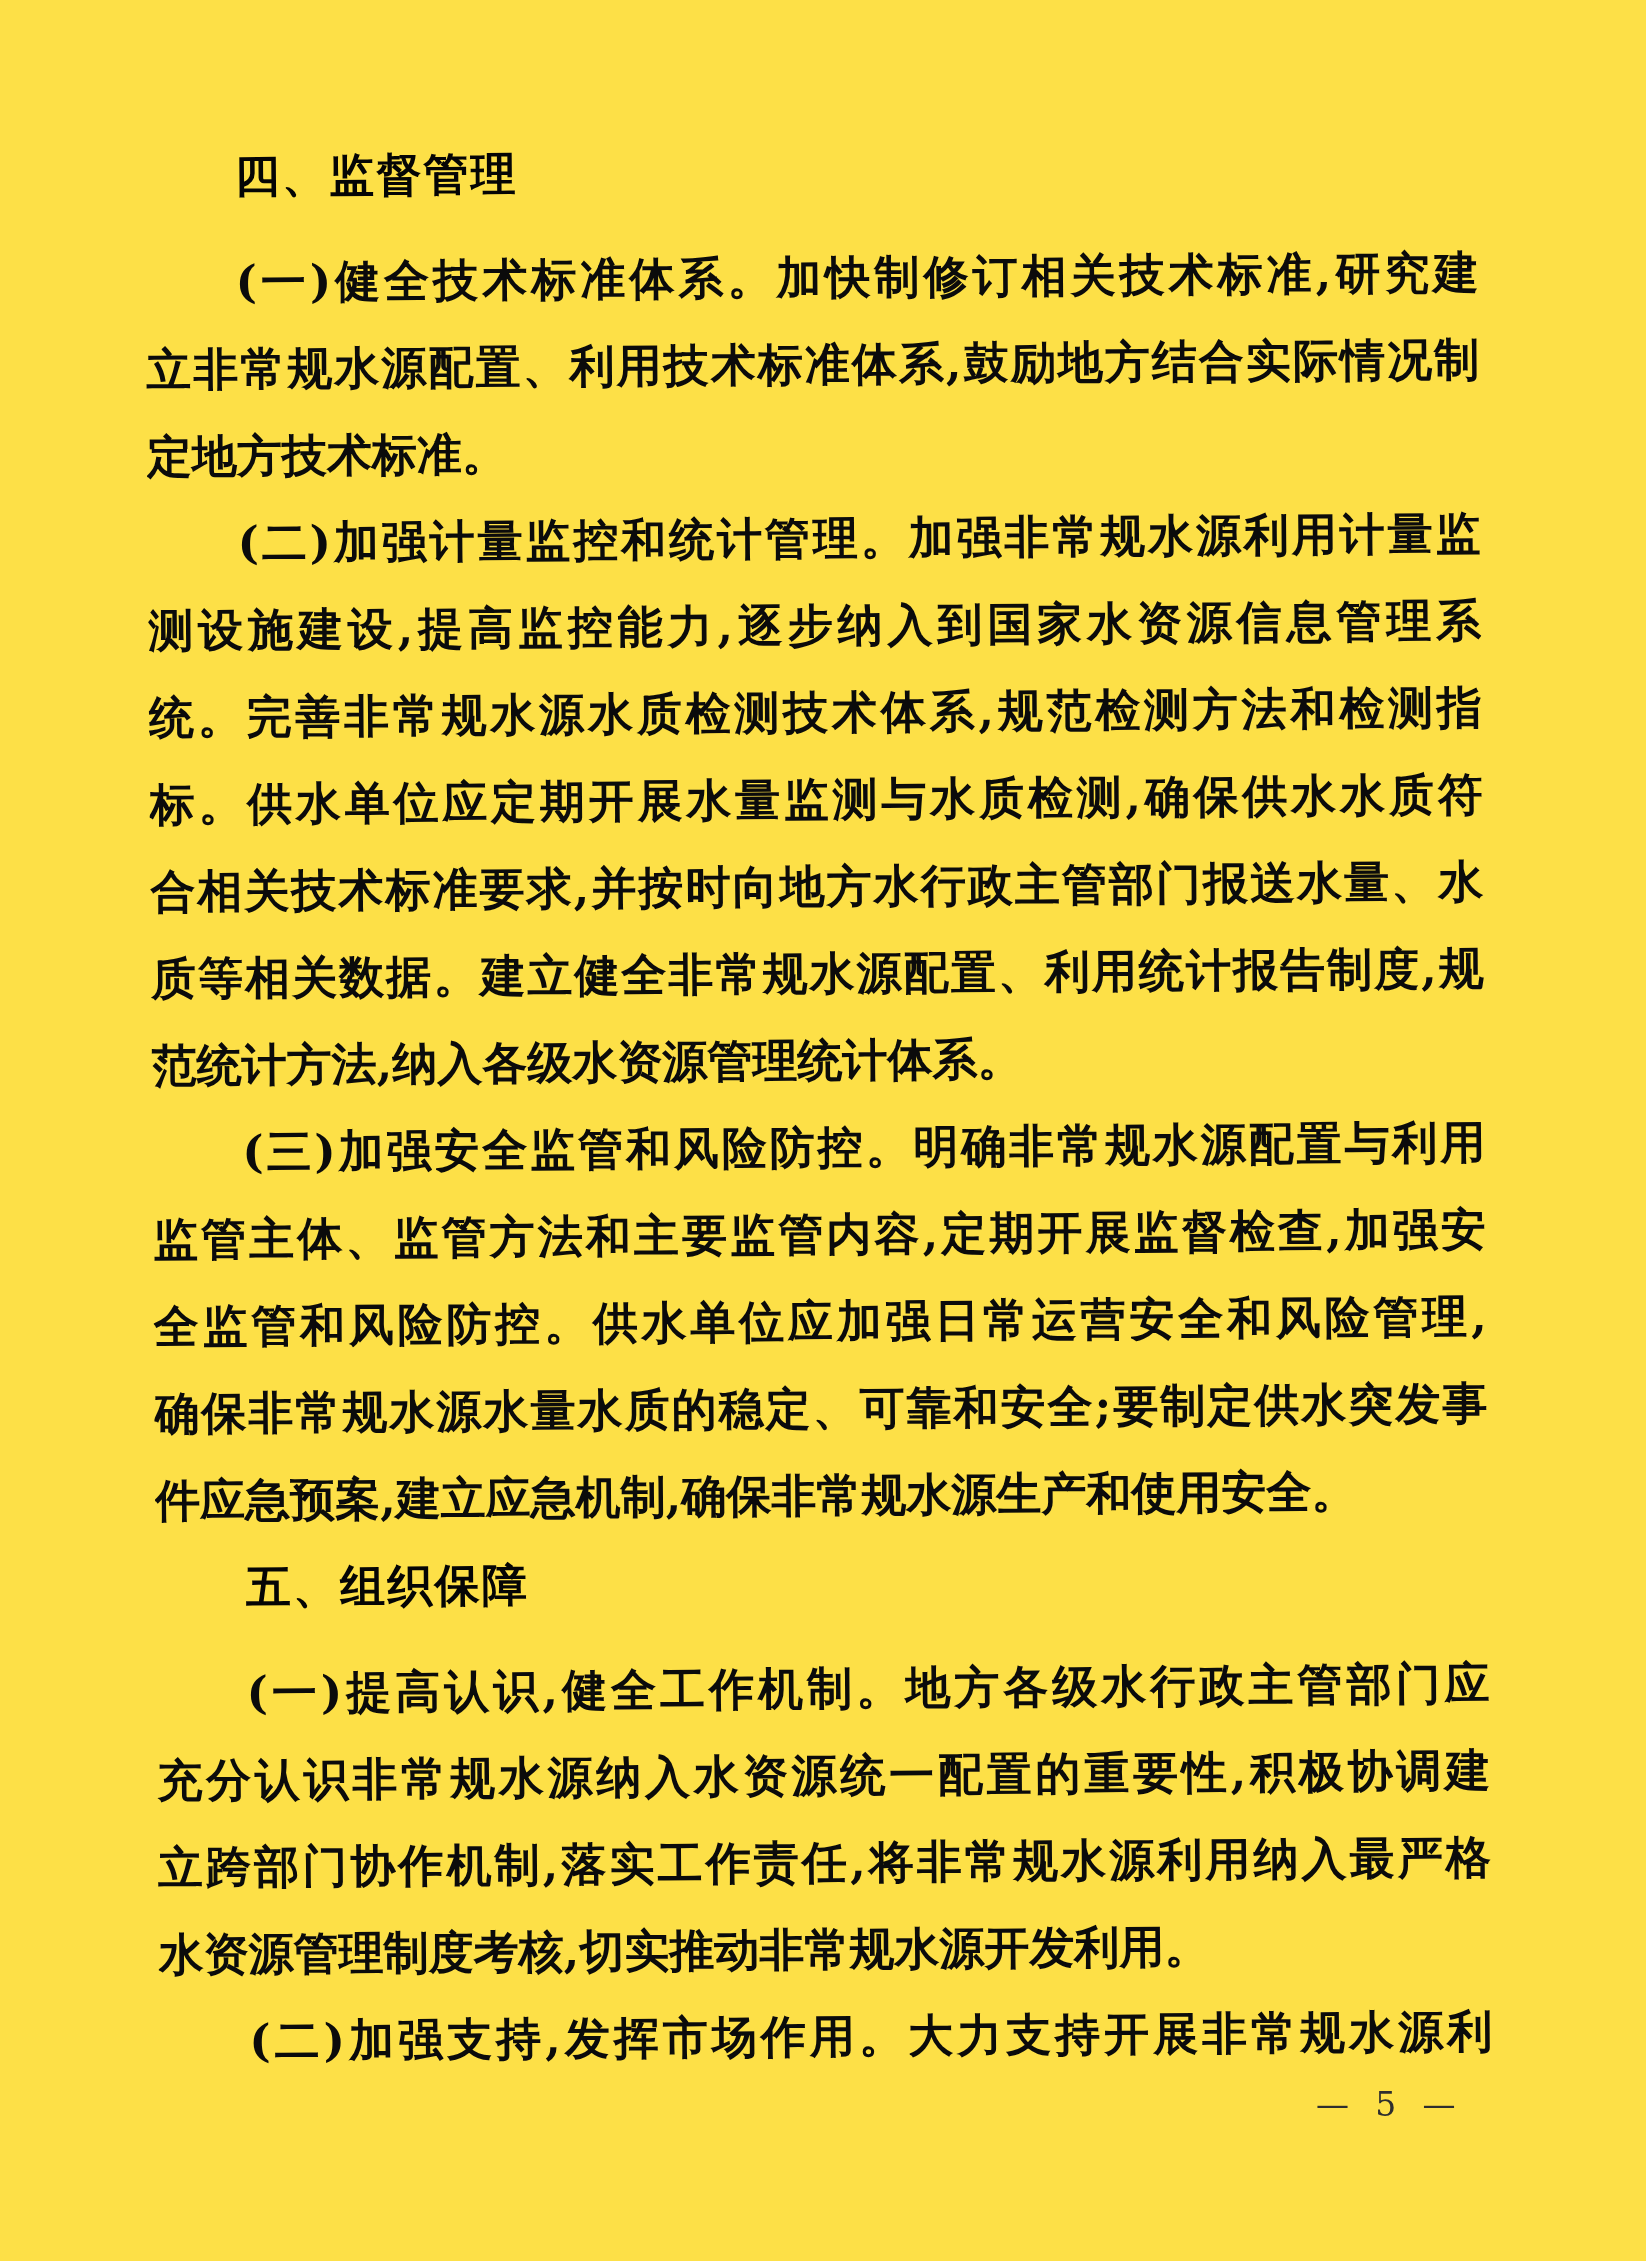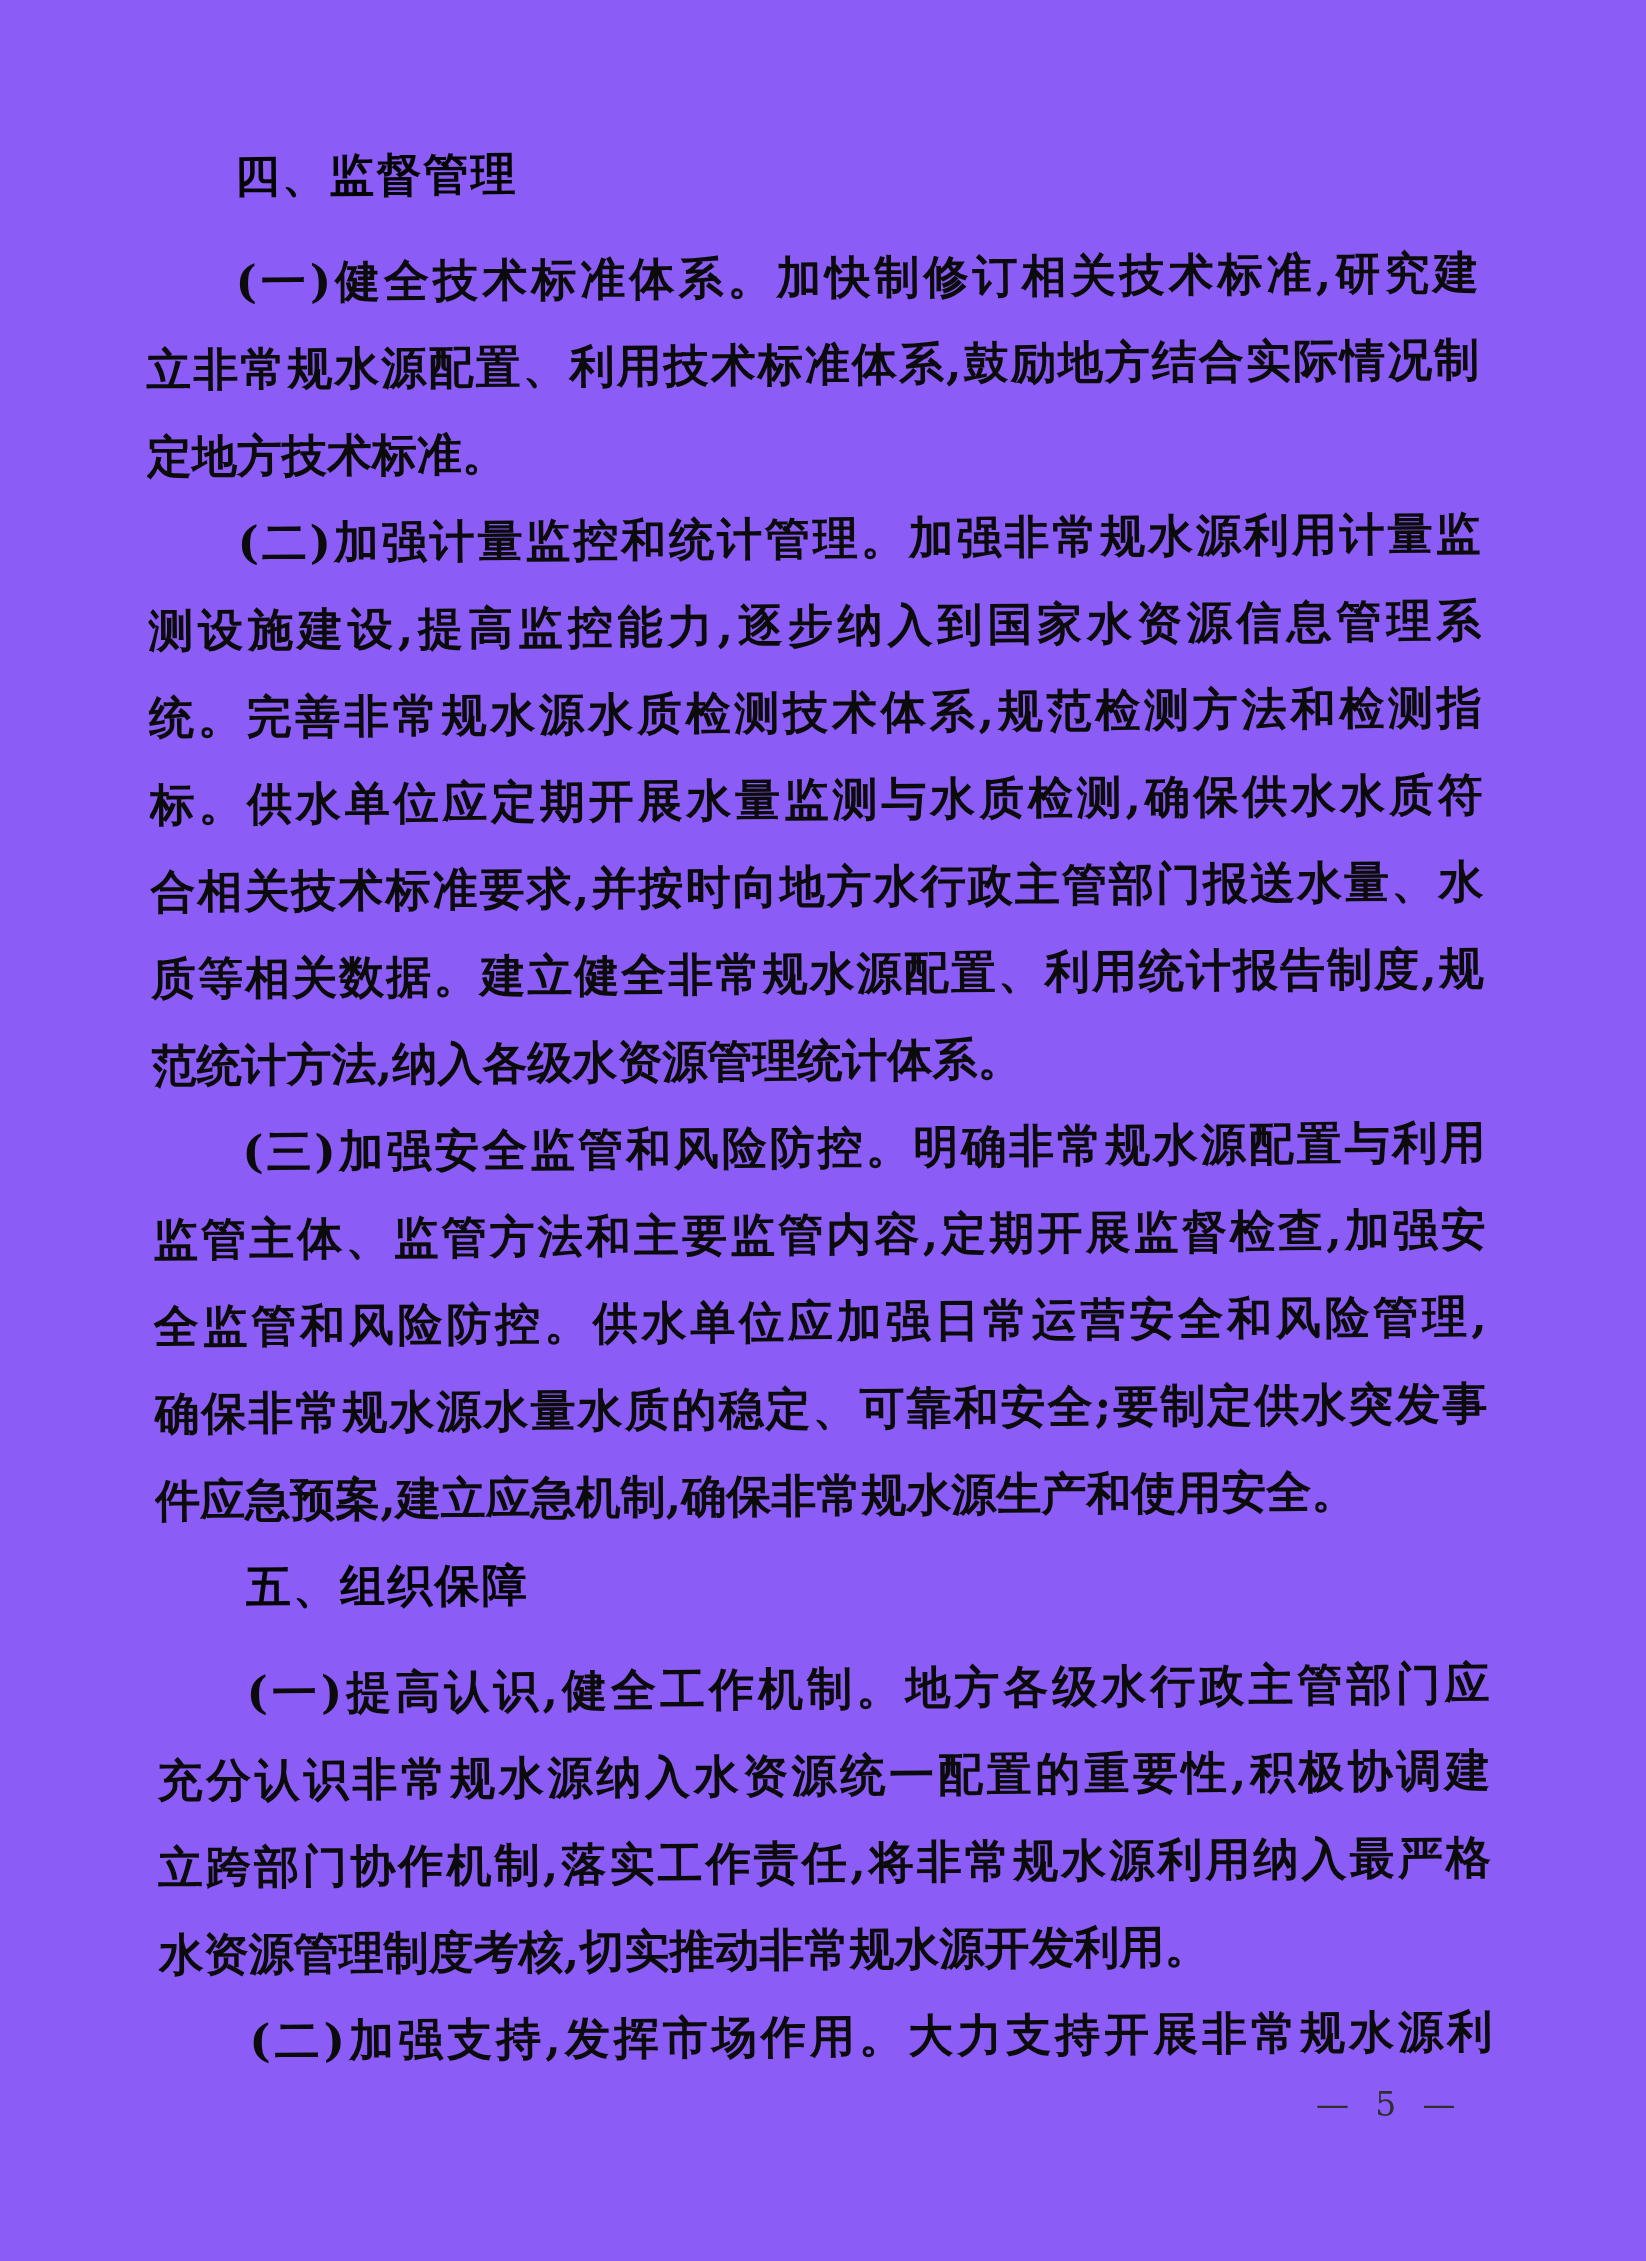--- a/index.html
+++ b/index.html
@@ -1,20 +1,20 @@
 <!DOCTYPE html>
 <html style="font-size:11.6px"><head>
 <meta charset="utf-8">
 <style>
   html, body { margin: 0; padding: 0; background: #ffffff; }
   .page {
     position: relative;
     width: 1647px;
     height: 2261px;
-    background: #8b5cf6;
+    background: #fde047;
     overflow: hidden;
   }
   .doc {
     position: absolute;
     left: 152px;
     top: 128px;
     width: 1333px;
     transform: rotate(-0.45deg);
     transform-origin: 50% 50%;
     font-family: "DejaVu Serif", serif;

